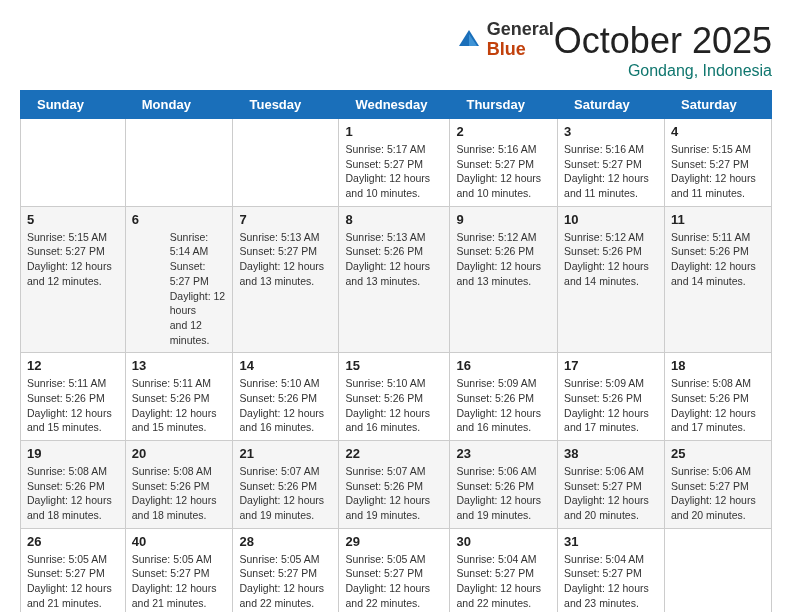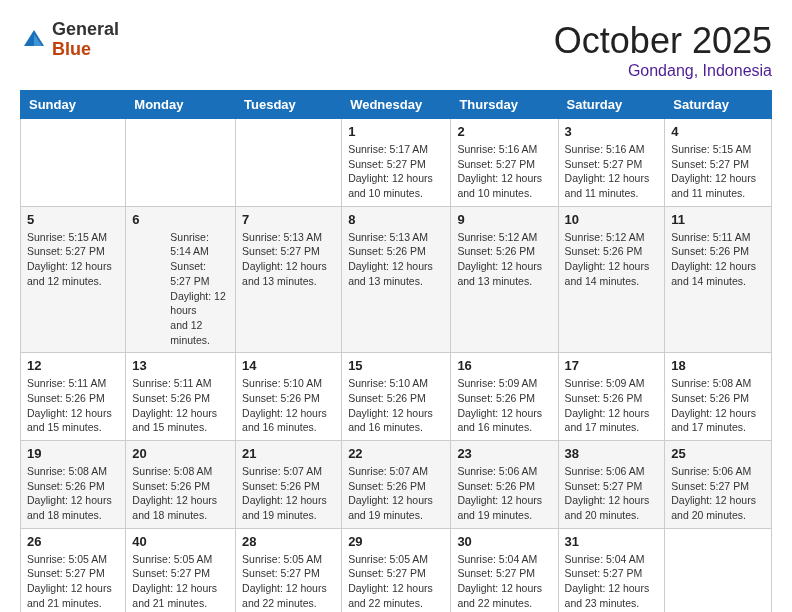--- a/index.html
+++ b/index.html
@@ -5,21 +5,21 @@
     * { box-sizing: border-box; margin: 0; padding: 0; }
     body {
       font-family: Arial, sans-serif;
       background: #fff;
       width: 792px;
       min-height: 612px;
       padding: 20px;
     }
     .header {
       display: flex;
-      justify-content: space-between;
+      justify-content: flex-end;
       align-items: flex-start;
       margin-bottom: 10px;
     }
     .logo {
       display: flex;
       align-items: center;
     }
     .logo-text {
       display: flex;
       flex-direction: column;
@@ -43,32 +43,32 @@
     .title-block {
       text-align: right;
     }
     .month-title {
       font-size: 36px;
       font-weight: normal;
       color: #222;
     }
     .location {
       font-size: 16px;
-      color: #4c1d95;
+      color: #0f766e;
     }
     .calendar {
       width: 100%;
       border-collapse: collapse;
       border: 1px solid #ccc;
     }
     .calendar th {
       background: #1a6fba;
       color: #fff;
       text-align: left;
-      padding: 6px 8px;
+      padding: 6px 16px;
       font-size: 13px;
       font-weight: bold;
       border: 1px solid #1a6fba;
     }
     .calendar td {
       vertical-align: top;
       padding: 5px 6px;
       border: 1px solid #ccc;
       width: 113px;
       min-height: 80px;

